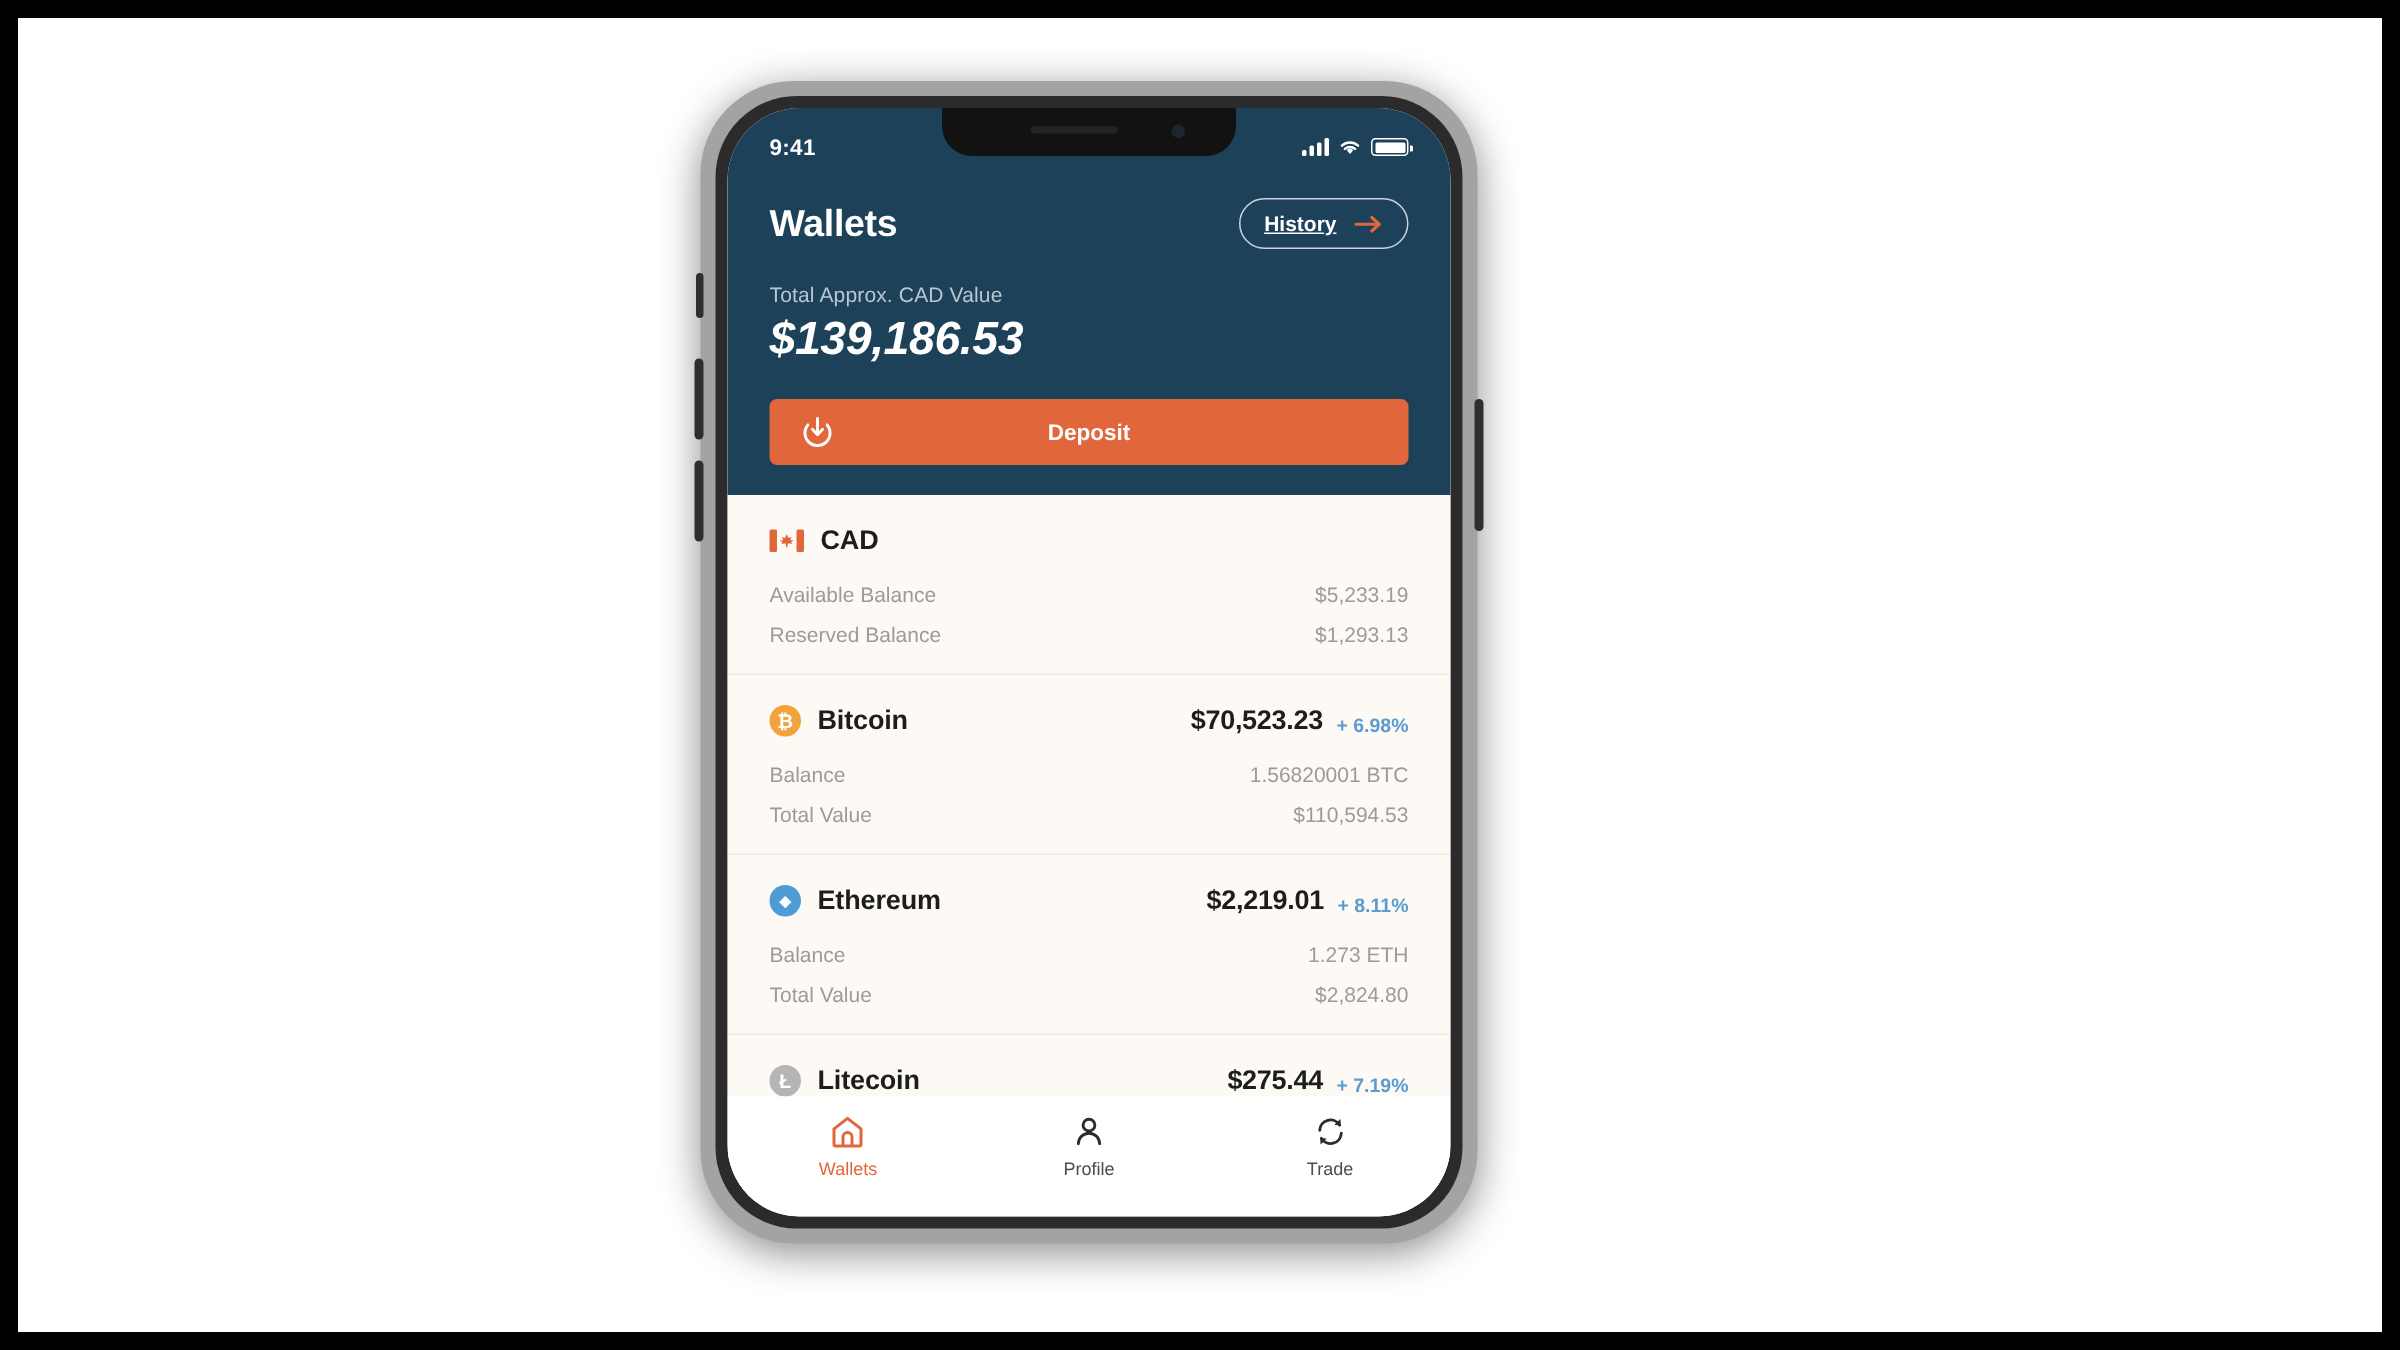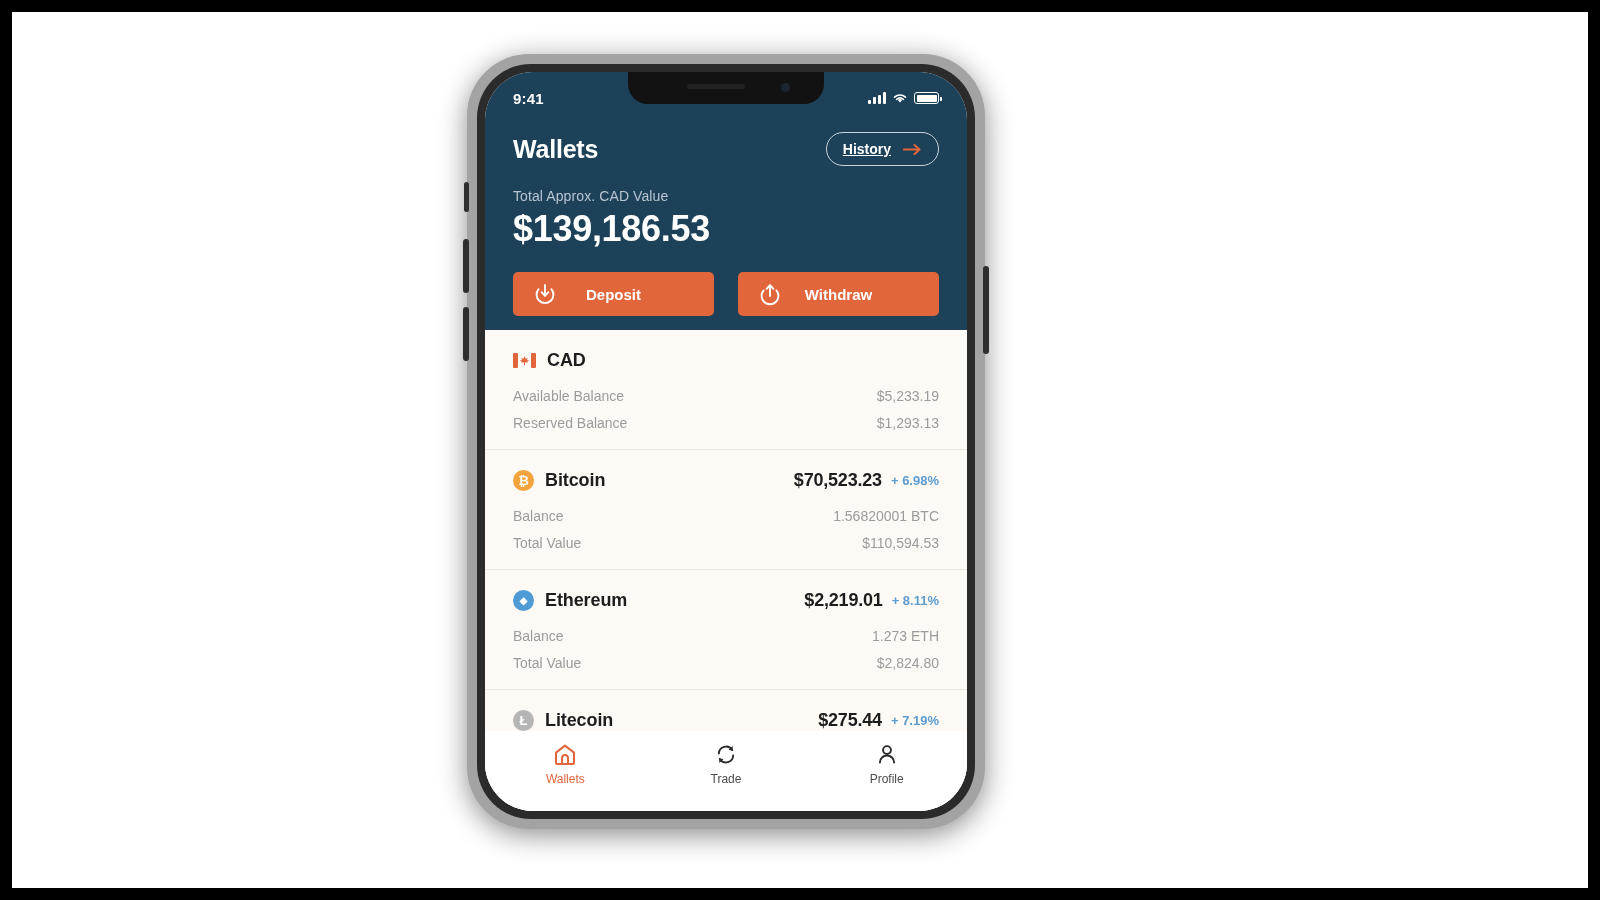--- a/index.html
+++ b/index.html
@@ -162,24 +162,25 @@
     text-decoration:underline;
   }
   .total-label {
     color:#b9c6d1;
     font-size:14px;
     margin-top:22px;
     letter-spacing:.1px;
   }
   .total-value {
     color:#ffffff;
-    font-size:36px;
+    font-size:31px;
     font-weight:bold;
     margin-top:4px;
     letter-spacing:-.3px;
+    font-style:italic;
   }
   .action-row {
     display:flex;
     gap:24px;
     margin-top:22px;
   }
   .action-btn {
     flex:1;
     background:#e2663c;
     border:none;
@@ -257,21 +258,21 @@
     clip-path:polygon(50% 0%, 62% 30%, 85% 22%, 76% 48%, 100% 45%, 82% 63%, 92% 72%, 58% 70%, 55% 100%, 45% 100%, 42% 70%, 8% 72%, 18% 63%, 0% 45%, 24% 48%, 15% 22%, 38% 30%);
   }
   .wallet-name {
     font-size:18px;
     font-weight:bold;
     color:#1d1d1d;
     letter-spacing:-.1px;
   }
   .wallet-price-wrap {
     display:flex;
-    align-items:center;
+    align-items:flex-end;
     gap:9px;
   }
   .wallet-price {
     font-size:18px;
     font-weight:bold;
     color:#1d1d1d;
     letter-spacing:-.2px;
   }
   .wallet-change {
     font-size:13px;
@@ -377,28 +378,20 @@
         <div class="total-value">$139,186.53</div>
 
         <div class="action-row">
           <div class="action-btn">
             <svg width="24" height="24" viewBox="0 0 24 24">
               <path d="M5.6 7.2 A8.4 8.4 0 1 0 18.4 7.2" stroke="#fff" stroke-width="1.9" fill="none" stroke-linecap="round"></path>
               <path d="M12 3 V13.4" stroke="#fff" stroke-width="1.9" stroke-linecap="round"></path>
               <path d="M8.6 10.2 L12 13.8 L15.4 10.2" stroke="#fff" stroke-width="1.9" fill="none" stroke-linecap="round" stroke-linejoin="round"></path>
             </svg>
             <span class="action-label">Deposit</span>
-          </div>
-          <div class="action-btn">
-            <svg width="24" height="24" viewBox="0 0 24 24">
-              <path d="M5.6 8.4 A8.4 8.4 0 1 0 18.4 8.4" stroke="#fff" stroke-width="1.9" fill="none" stroke-linecap="round"></path>
-              <path d="M12 14 V3.6" stroke="#fff" stroke-width="1.9" stroke-linecap="round"></path>
-              <path d="M8.6 6.8 L12 3.2 L15.4 6.8" stroke="#fff" stroke-width="1.9" fill="none" stroke-linecap="round" stroke-linejoin="round"></path>
-            </svg>
-            <span class="action-label">Withdraw</span>
           </div>
         </div>
       </div>
 
       <div class="list">
 
         <div class="wallet-card">
           <div class="wallet-head">
             <div class="wallet-name-wrap">
               <div class="flag-icon">
@@ -483,32 +476,32 @@
         <div class="tabbar">
           <div class="tab active">
             <svg width="24" height="23" viewBox="0 0 24 23">
               <path d="M3 9.6 L12 2.6 L21 9.6 V20 a1 1 0 0 1-1 1 H4 a1 1 0 0 1-1-1 Z" stroke="#E2663C" stroke-width="2" fill="none" stroke-linejoin="round"></path>
               <path d="M9 21 V15 a3 3 0 0 1 6 0 V21" stroke="#E2663C" stroke-width="2" fill="none" stroke-linejoin="round"></path>
             </svg>
             <span class="tab-label">Wallets</span>
           </div>
           <div class="tab">
             <svg width="24" height="23" viewBox="0 0 24 24">
+              <circle cx="12" cy="7.4" r="4.1" stroke="#2b2b2b" stroke-width="2" fill="none"></circle>
+              <path d="M4.6 20.4 a7.4 7.4 0 0 1 14.8 0" stroke="#2b2b2b" stroke-width="2" fill="none" stroke-linecap="round"></path>
+            </svg>
+            <span class="tab-label">Profile</span>
+          </div>
+          <div class="tab">
+            <svg width="24" height="23" viewBox="0 0 24 24">
               <path d="M4.5 11 A7.5 7.5 0 0 1 18.4 7.4" stroke="#2b2b2b" stroke-width="2" fill="none" stroke-linecap="round"></path>
               <path d="M19.5 13 A7.5 7.5 0 0 1 5.6 16.6" stroke="#2b2b2b" stroke-width="2" fill="none" stroke-linecap="round"></path>
               <path d="M18.9 3.2 L19.2 7.9 L14.6 7.2 Z" fill="#2b2b2b"></path>
               <path d="M5.1 20.8 L4.8 16.1 L9.4 16.8 Z" fill="#2b2b2b"></path>
             </svg>
             <span class="tab-label">Trade</span>
           </div>
-          <div class="tab">
-            <svg width="24" height="23" viewBox="0 0 24 24">
-              <circle cx="12" cy="7.4" r="4.1" stroke="#2b2b2b" stroke-width="2" fill="none"></circle>
-              <path d="M4.6 20.4 a7.4 7.4 0 0 1 14.8 0" stroke="#2b2b2b" stroke-width="2" fill="none" stroke-linecap="round"></path>
-            </svg>
-            <span class="tab-label">Profile</span>
-          </div>
         </div>
 
       </div>
     </div>
   </div>
 </div>
 
 </body></html>

